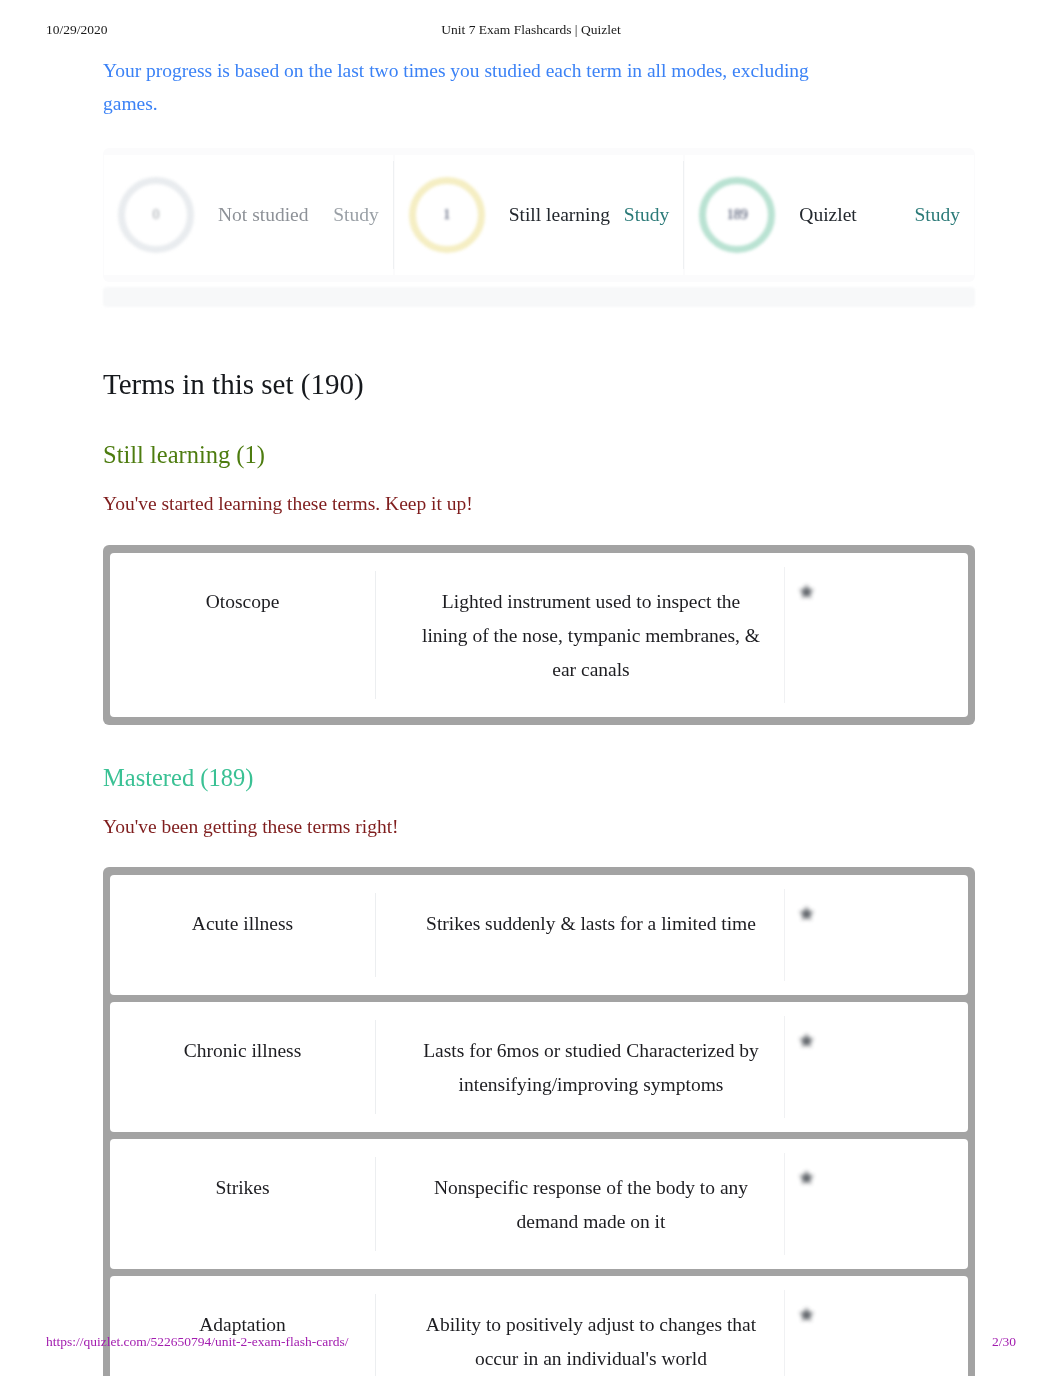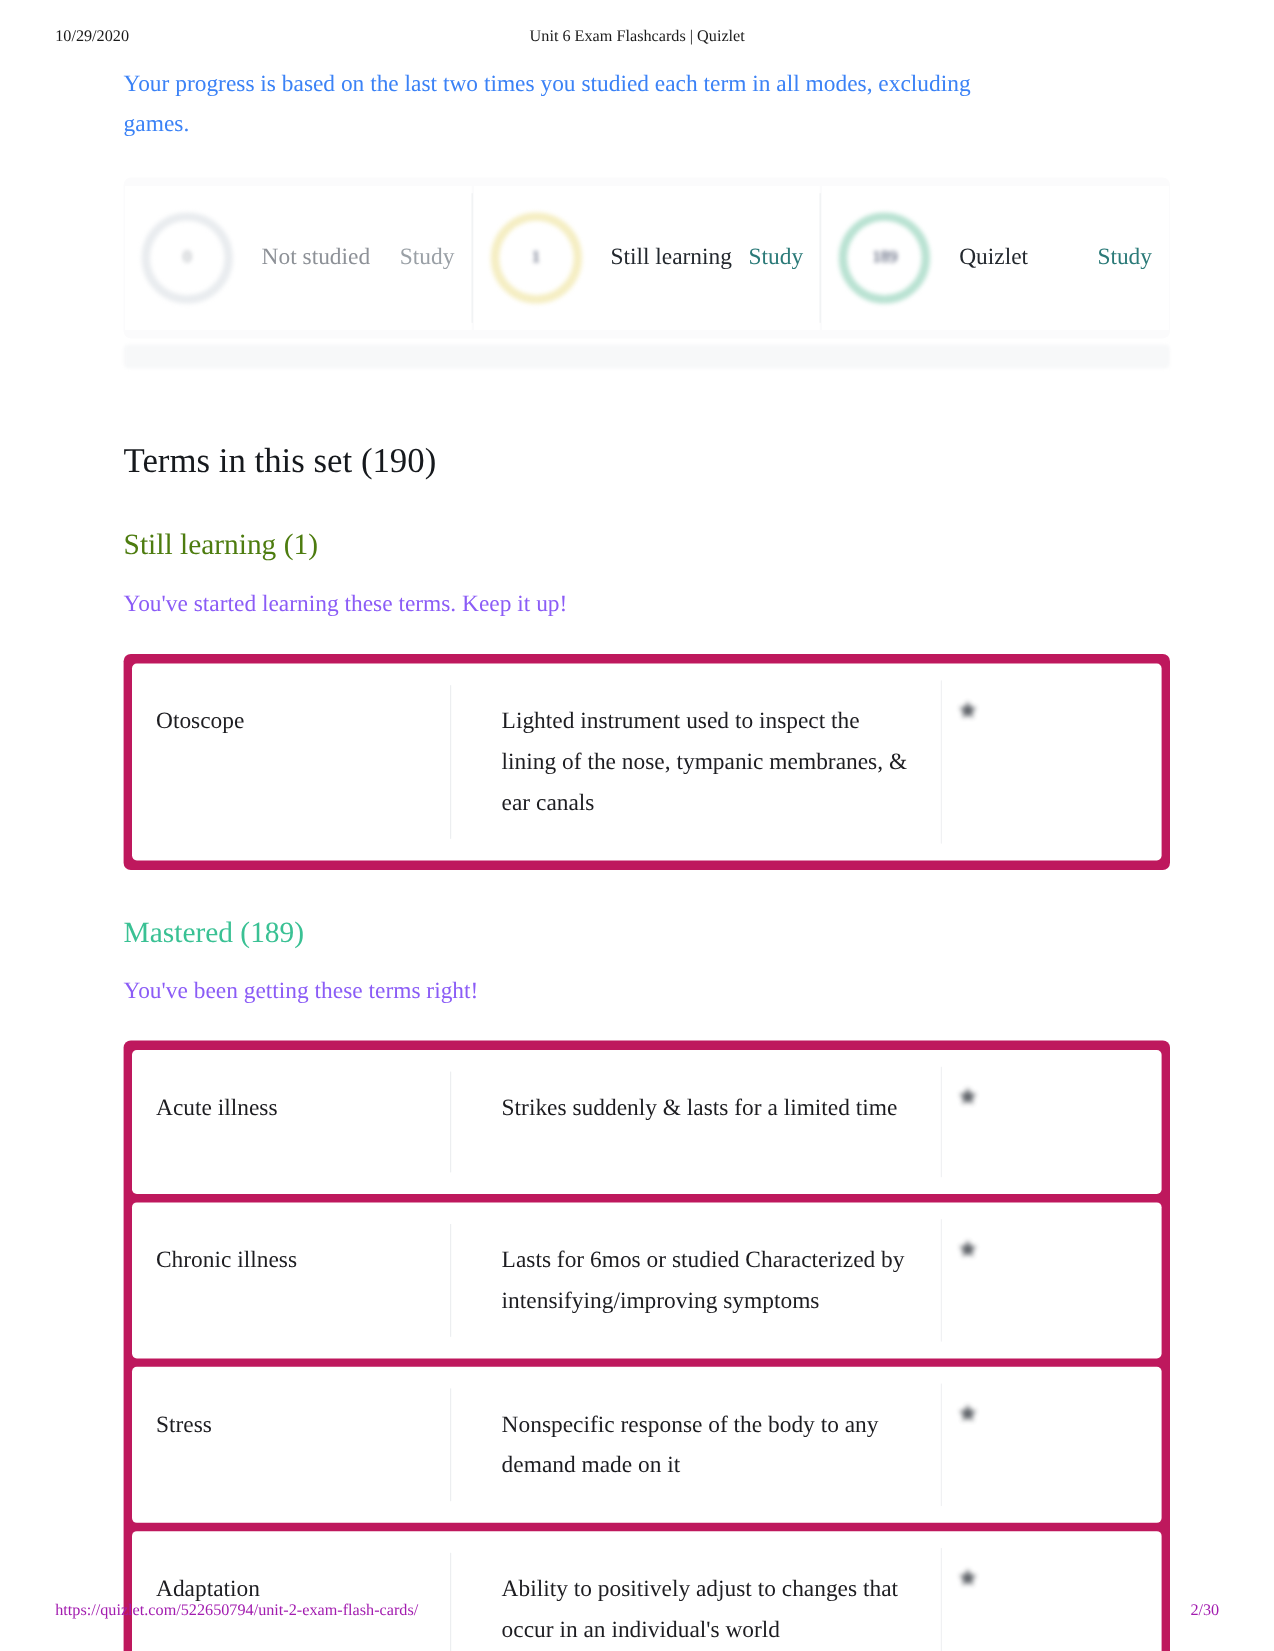--- a/index.html
+++ b/index.html
@@ -174,32 +174,33 @@
     font-size: 24.5px;
     font-weight: normal;
     margin: 38px 0 0 0;
     line-height: 1.2;
   }
   .grp-still    { color: #4d7c0f; }
   .grp-mastered { color: #3ac194; }
 
   .group-sub {
     font-size: 19.5px;
-    color: #8b5cf6;
+    color: #7f1d1d;
     margin: 22px 0 0 0;
     line-height: 1.3;
   }
 
   
   .term-list {
     margin-top: 28px;
-    background: #be185d;
+    background: #a3a3a3;
     border-radius: 6px;
     padding: 1px 0;
     filter: blur(0.5px);
+    text-align: center;
   }
   .term-card {
     background: #ffffff;
     display: flex;
     align-items: stretch;
     margin: 7px 7px;
     border-radius: 4px;
     min-height: 120px;
     box-sizing: border-box;
     position: relative;
@@ -251,21 +252,21 @@
     opacity: 0.82;
     color: #3a3f46;
   }
   .star-icon svg { display: block; }
 </style>
 </head>
 <body>
 
 <div class="print-header">
   <span class="ph-date">10/29/2020</span>
-  <span class="ph-title">Unit 6 Exam Flashcards | Quizlet</span>
+  <span class="ph-title">Unit 7 Exam Flashcards | Quizlet</span>
 </div>
 
 <div class="content">
 
   <p class="intro-text">Your progress is based on the last two times you studied each term in all modes, excluding games.</p>
 
   <div class="progress-wrap">
     <div class="progress-row">
 
       <div class="progress-card">
@@ -341,21 +342,21 @@
       <div class="term-actions">
         <span class="star-icon">
           <svg viewBox="0 0 24 24" width="17" height="17" fill="currentColor" aria-hidden="true">
             <path d="M12 2.2l3.1 6.3 6.9 1-5 4.9 1.2 6.9L12 18l-6.2 3.3L7 14.4l-5-4.9 6.9-1z"></path>
           </svg>
         </span>
       </div>
     </div>
 
     <div class="term-card">
-      <div class="term-cell term-word">Stress</div>
+      <div class="term-cell term-word">Strikes</div>
       <div class="term-divider"></div>
       <div class="term-cell term-def">Nonspecific response of the body to any demand made on it</div>
       <div class="term-actions">
         <span class="star-icon">
           <svg viewBox="0 0 24 24" width="17" height="17" fill="currentColor" aria-hidden="true">
             <path d="M12 2.2l3.1 6.3 6.9 1-5 4.9 1.2 6.9L12 18l-6.2 3.3L7 14.4l-5-4.9 6.9-1z"></path>
           </svg>
         </span>
       </div>
     </div>

